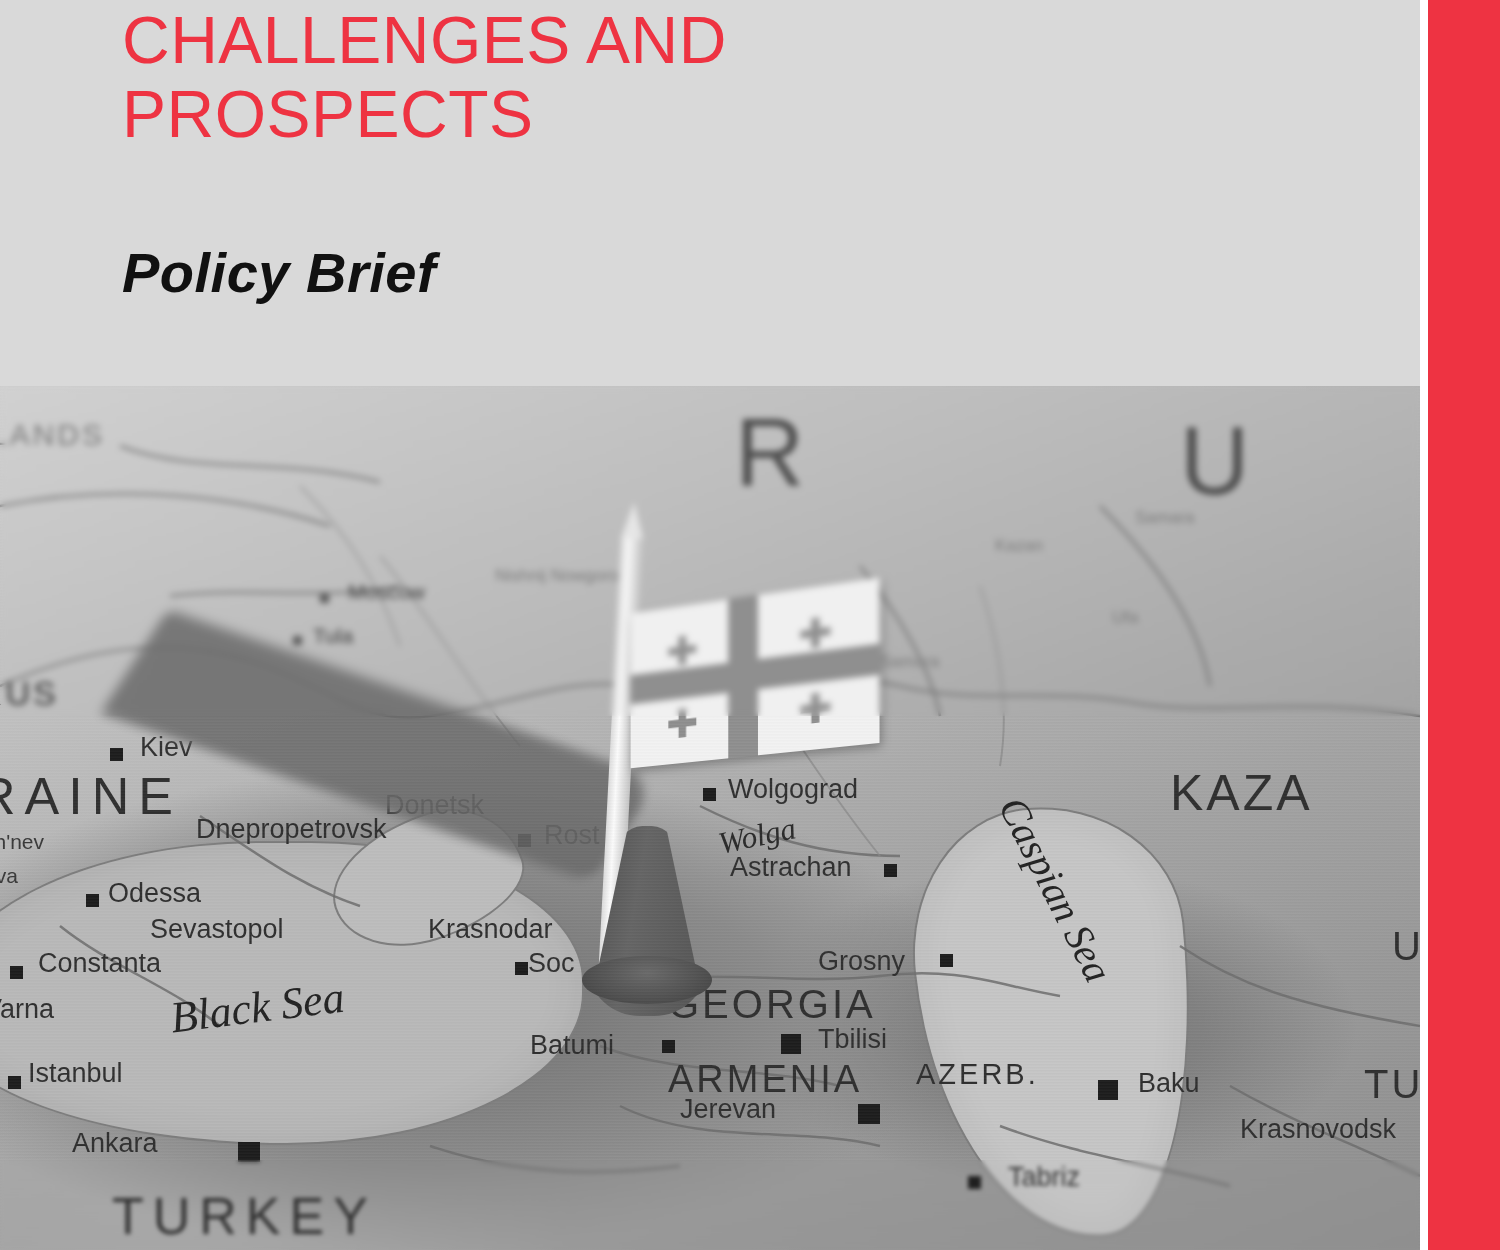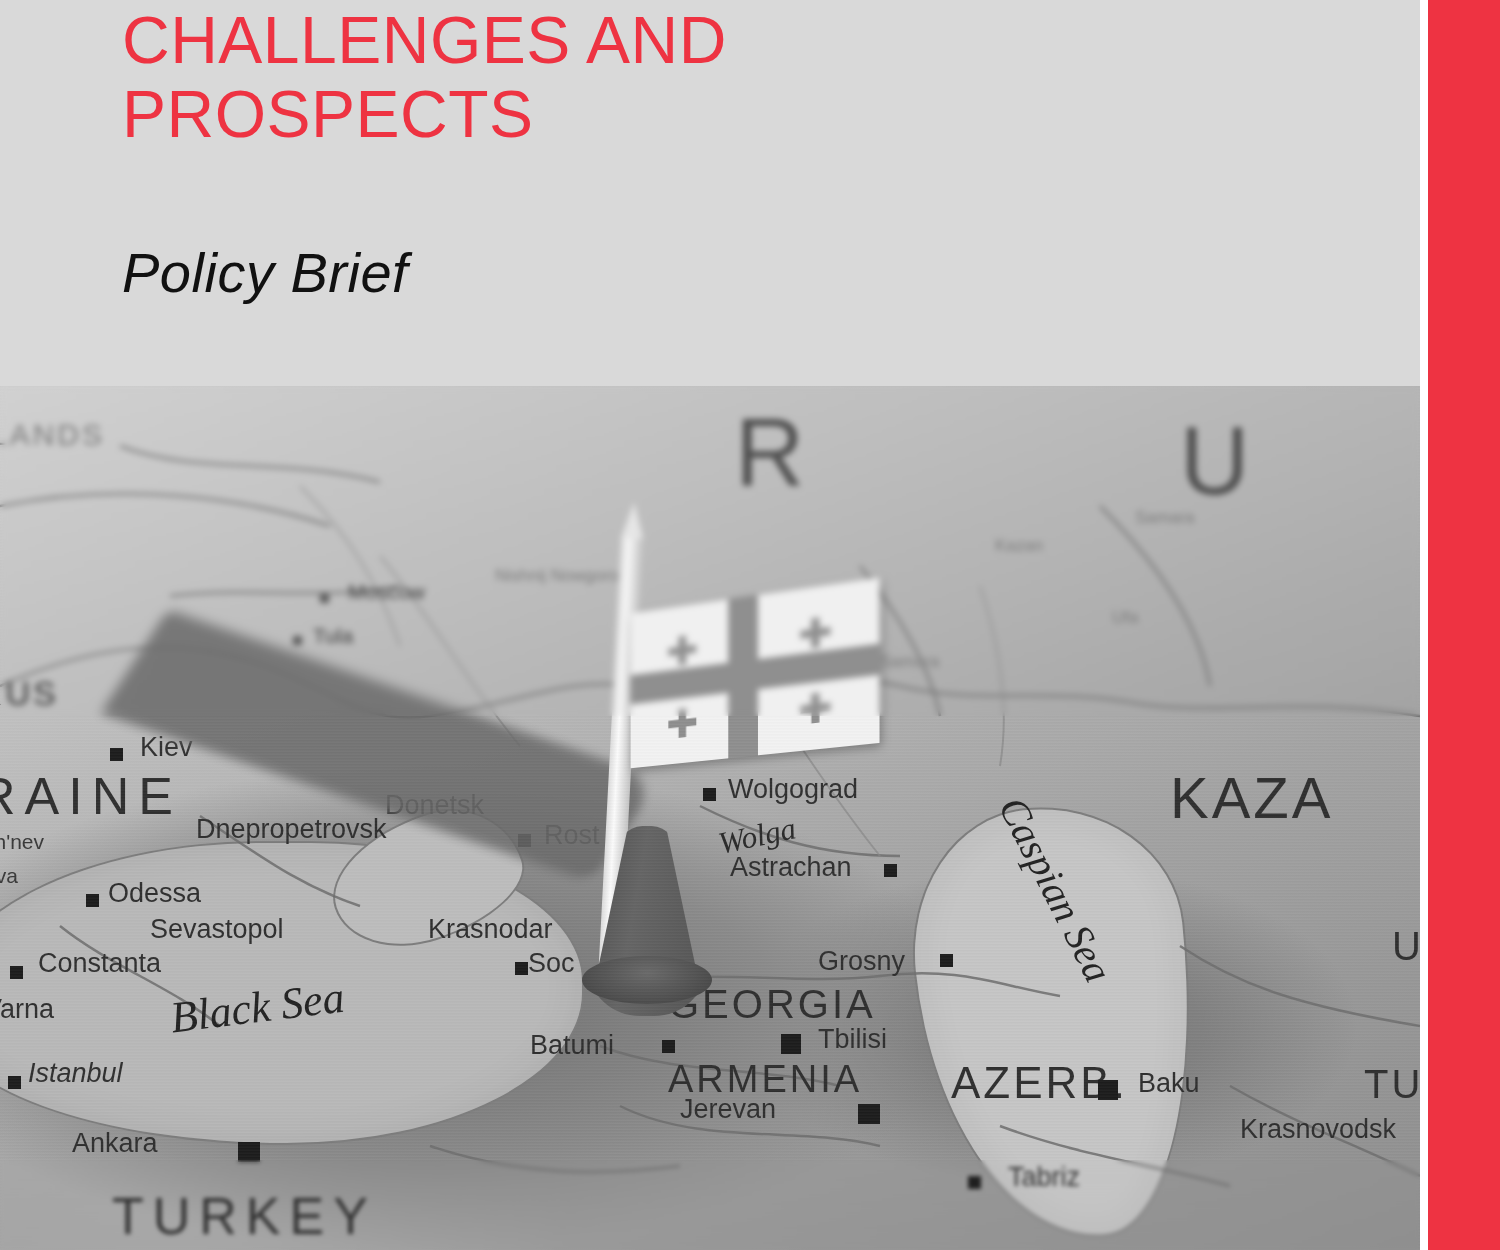--- a/index.html
+++ b/index.html
@@ -58,21 +58,21 @@
     font-weight: 400;
     font-family: "Liberation Sans", sans-serif;
     white-space: pre-line;
   }
   .subtitle {
     position: absolute;
     left: 122px;
     top: 240px;
     color: #111111;
     font-size: 56px;
-    font-weight: normal;
+    font-weight: bold;
     font-style: italic;
     letter-spacing: 0.5px;
     font-family: "Liberation Sans", sans-serif;
   }
   
   .map {
     position: absolute;
     left: 0;
     top: 386px;
     width: 1420px;
@@ -394,45 +394,45 @@
 
     <div class="lbl city" style="left:-16px; top:608px;">Varna</div>
 
     <div class="lbl sea" style="left:170px; top:596px; transform:rotate(-7deg);">Black Sea</div>
 
     <div class="dot" style="left:940px; top:568px;"></div>
     <div class="lbl city" style="left:818px; top:560px;">Grosny</div>
 
     <div class="lbl sea" style="left:955px; top:480px; transform:rotate(63deg); font-size:40px;">Caspian Sea</div>
 
-    <div class="lbl country" style="left:1170px; top:378px; font-size:58px;">KAZA</div>
+    <div class="lbl country" style="left:1170px; top:378px; font-size:50px;">KAZA</div>
     <div class="lbl country" style="left:1392px; top:538px; font-size:40px;">U</div>
 
     <div class="lbl country" style="left:668px; top:596px; font-size:40px;">GEORGIA</div>
 
     <div class="dot" style="left:662px; top:654px;"></div>
     <div class="lbl city" style="left:530px; top:644px;">Batumi</div>
 
     <div class="dot" style="left:781px; top:648px; width:20px; height:20px;"></div>
     <div class="lbl city" style="left:818px; top:638px;">Tbilisi</div>
 
     <div class="lbl country" style="left:668px; top:672px; font-size:38px;">ARMENIA</div>
-    <div class="lbl country" style="left:951px; top:672px; font-size:44px;">AZERB.</div>
+    <div class="lbl country" style="left:916px; top:672px; font-size:29px;">AZERB.</div>
 
     <div class="dot" style="left:858px; top:718px; width:22px; height:20px;"></div>
     <div class="lbl city" style="left:680px; top:708px;">Jerevan</div>
 
     <div class="dot" style="left:1098px; top:694px; width:20px; height:20px;"></div>
     <div class="lbl city" style="left:1138px; top:682px;">Baku</div>
 
     <div class="lbl city" style="left:1240px; top:728px;">Krasnovodsk</div>
     <div class="lbl country" style="left:1364px; top:676px; font-size:40px;">TU</div>
 
     <div class="dot" style="left:8px; top:690px;"></div>
-    <div class="lbl city" style="left:28px; top:672px;font-style:italic;">Istanbul</div>
+    <div class="lbl city" style="left:28px; top:672px;">Istanbul</div>
 
     <div class="dot" style="left:238px; top:756px; width:22px; height:20px;"></div>
     <div class="lbl city" style="left:72px; top:742px;">Ankara</div>
 
     <div class="dot" style="left:968px; top:790px;"></div>
     <div class="lbl city" style="left:1008px; top:776px;">Tabriz</div>
 
     <div class="lbl country-big" style="left:112px; top:800px;">TURKEY</div>
 
     <div class="pin-shadow"></div>

